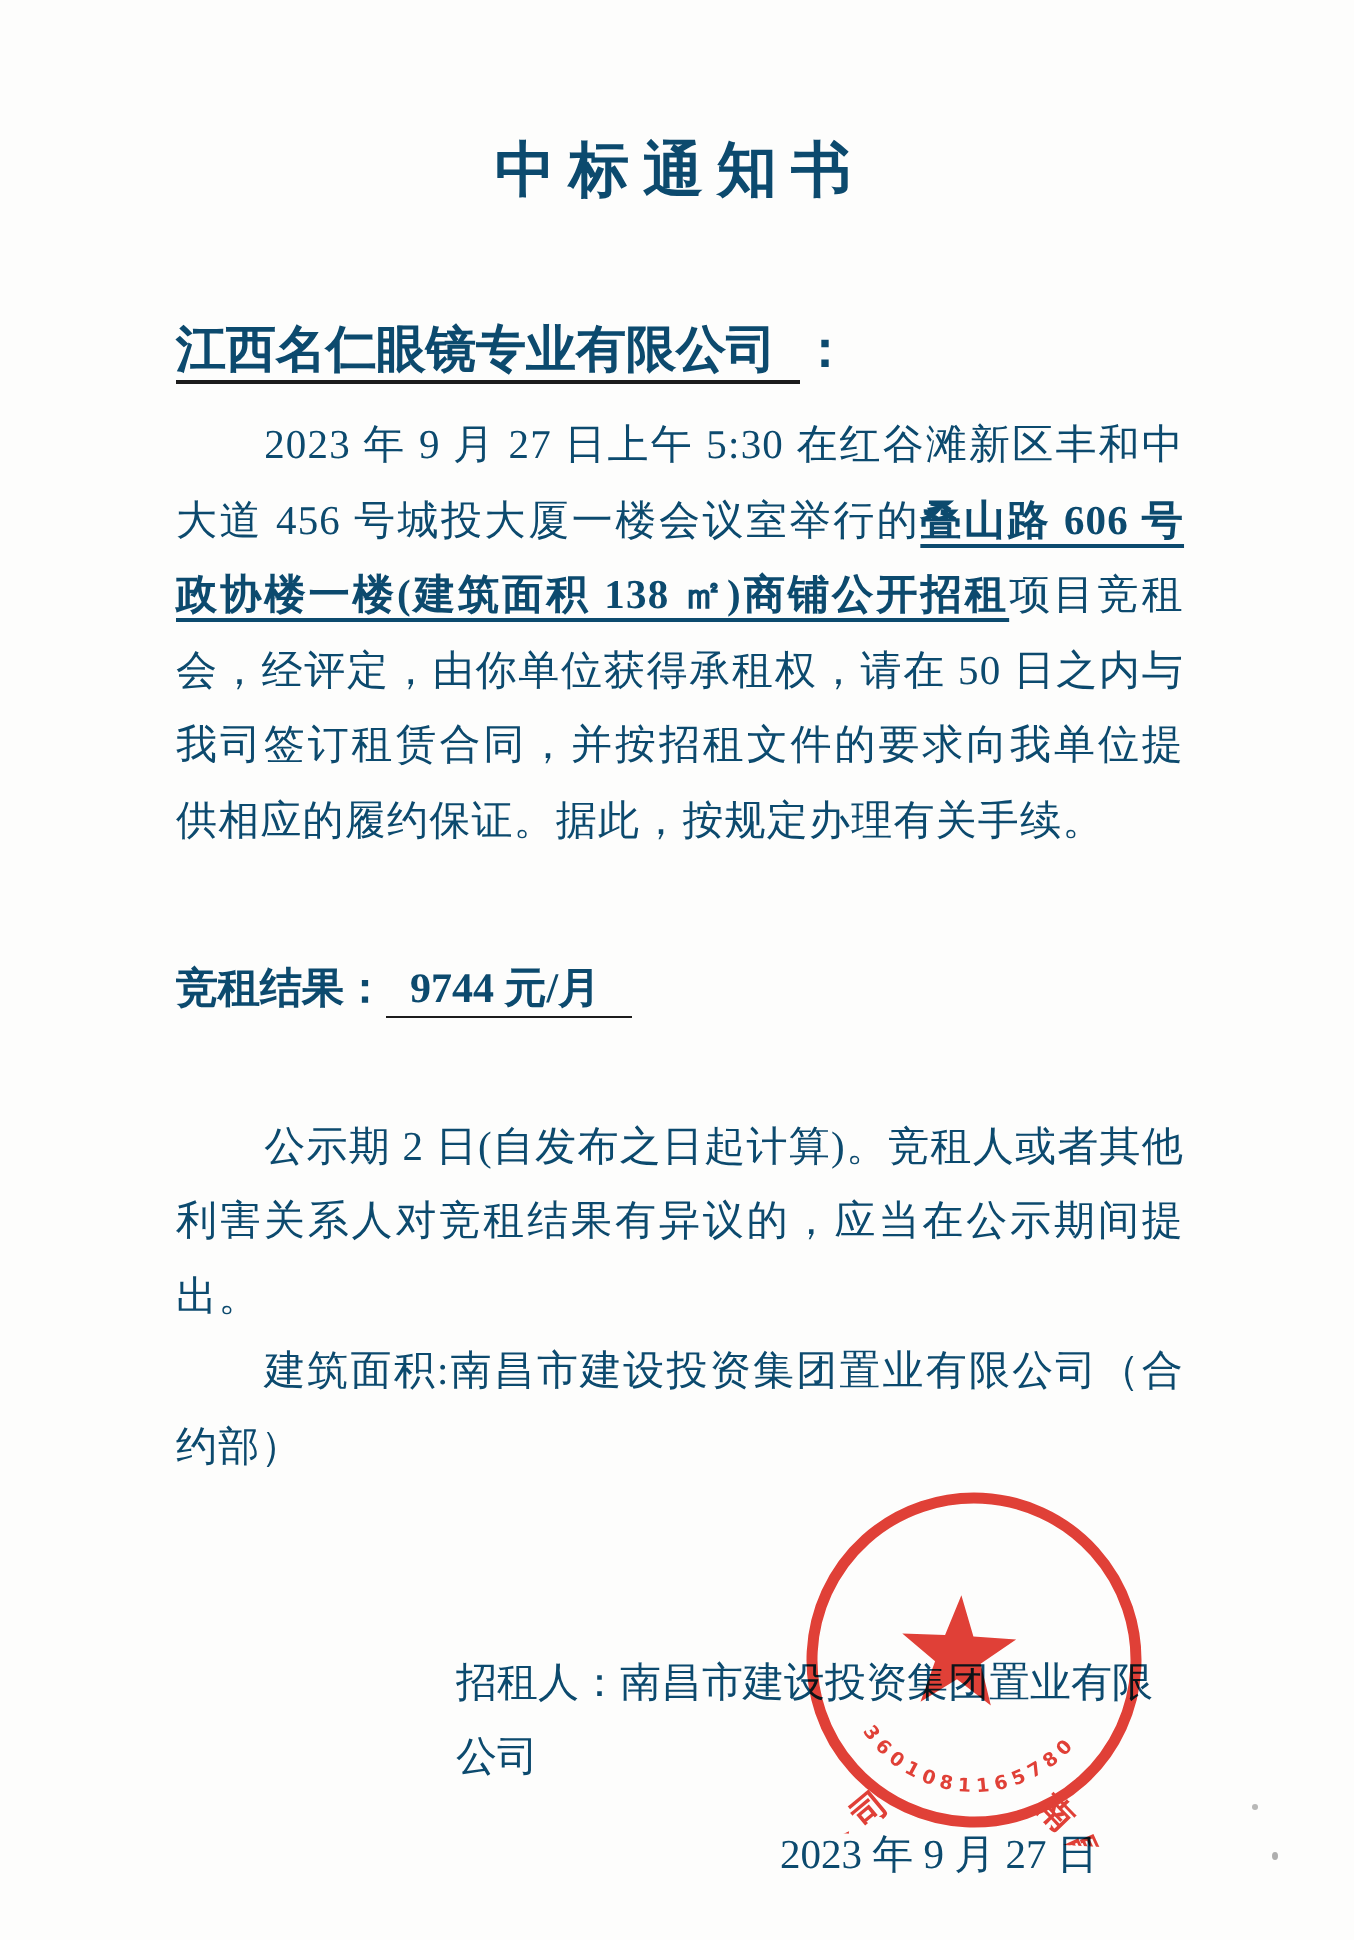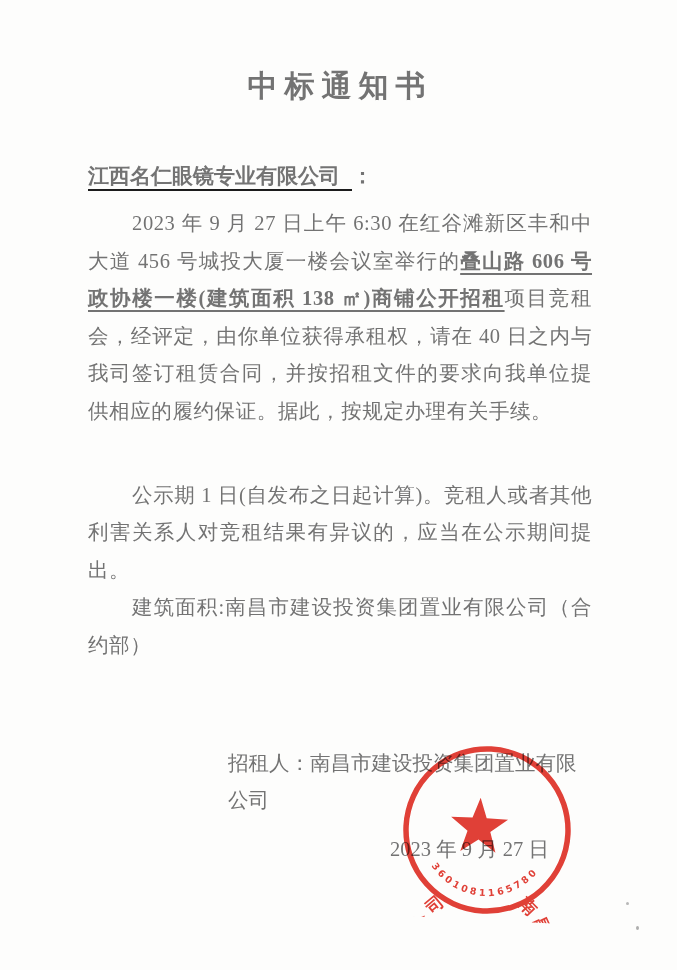--- a/index.html
+++ b/index.html
@@ -3,35 +3,35 @@
 <meta charset="utf-8">
 <style>
   html, body { margin: 0; padding: 0; background: #ffffff; }
   .page {
     position: relative;
     width: 677px;
     height: 970px;
     background: #fdfdfc;
     overflow: hidden;
     font-family: "Liberation Serif", "DejaVu Serif", serif;
-    color: #737373;
+    color: #0c4a6e;
     box-sizing: border-box;
     padding: 0 85px 0 88px;
   }
   .doc-title {
     padding-top: 68px;
     font-size: 30px;
     line-height: 36px;
     font-weight: 700;
     text-align: center;
     letter-spacing: 7px;
   }
   .recipient-line {
     margin-top: 57px;
-    font-size: 21px;
+    font-size: 25px;
     line-height: 30px;
     font-weight: 700;
   }
   .recipient-name {
     border-bottom: 2px solid #1c1c1c;
     padding-right: 12px;
     padding-bottom: 1px;
   }
   .body-par {
     margin: 0;
@@ -102,26 +102,29 @@
 
 <div class="page">
 
   <div class="doc-title">中标通知书</div>
 
   <div class="recipient-line">
     <span class="recipient-name">江西名仁眼镜专业有限公司</span><span>：</span>
   </div>
 
   <p class="body-par p1">
-    <span>2023 年 9 月 27 日上午 6:30 在红谷滩新区丰和中大道 456 号城投大厦一楼会议室举行的</span><span class="em-underline">叠山路 606 号政协楼一楼(建筑面积 138 ㎡)商铺公开招租</span><span>项目竞租会，经评定，由你单位获得承租权，请在 40 日之内与我司签订租赁合同，并按招租文件的要求向我单位提供相应的履约保证。据此，按规定办理有关手续。</span>
+    <span>2023 年 9 月 27 日上午 5:30 在红谷滩新区丰和中大道 456 号城投大厦一楼会议室举行的</span><span class="em-underline">叠山路 606 号政协楼一楼(建筑面积 138 ㎡)商铺公开招租</span><span>项目竞租会，经评定，由你单位获得承租权，请在 50 日之内与我司签订租赁合同，并按招租文件的要求向我单位提供相应的履约保证。据此，按规定办理有关手续。</span>
   </p>
 
+  <div class="result-line">
+    <span>竞租结果：</span><span class="result-value">9744 元/月</span>
+  </div>
 
   <div class="notice-block">
-    <p class="body-par indent">公示期 1 日(自发布之日起计算)。竞租人或者其他利害关系人对竞租结果有异议的，应当在公示期间提出。</p>
+    <p class="body-par indent">公示期 2 日(自发布之日起计算)。竞租人或者其他利害关系人对竞租结果有异议的，应当在公示期间提出。</p>
     <p class="body-par indent">建筑面积:南昌市建设投资集团置业有限公司（合约部）</p>
   </div>
 
   <div class="sign-block">
     <div class="signer-line">招租人：南昌市建设投资集团置业有限公司</div>
     <div class="date-line">2023 年 9 月 27 日</div>
   </div>
 
   <svg class="seal" viewBox="0 0 180 180" xmlns="http://www.w3.org/2000/svg">
     <defs>

